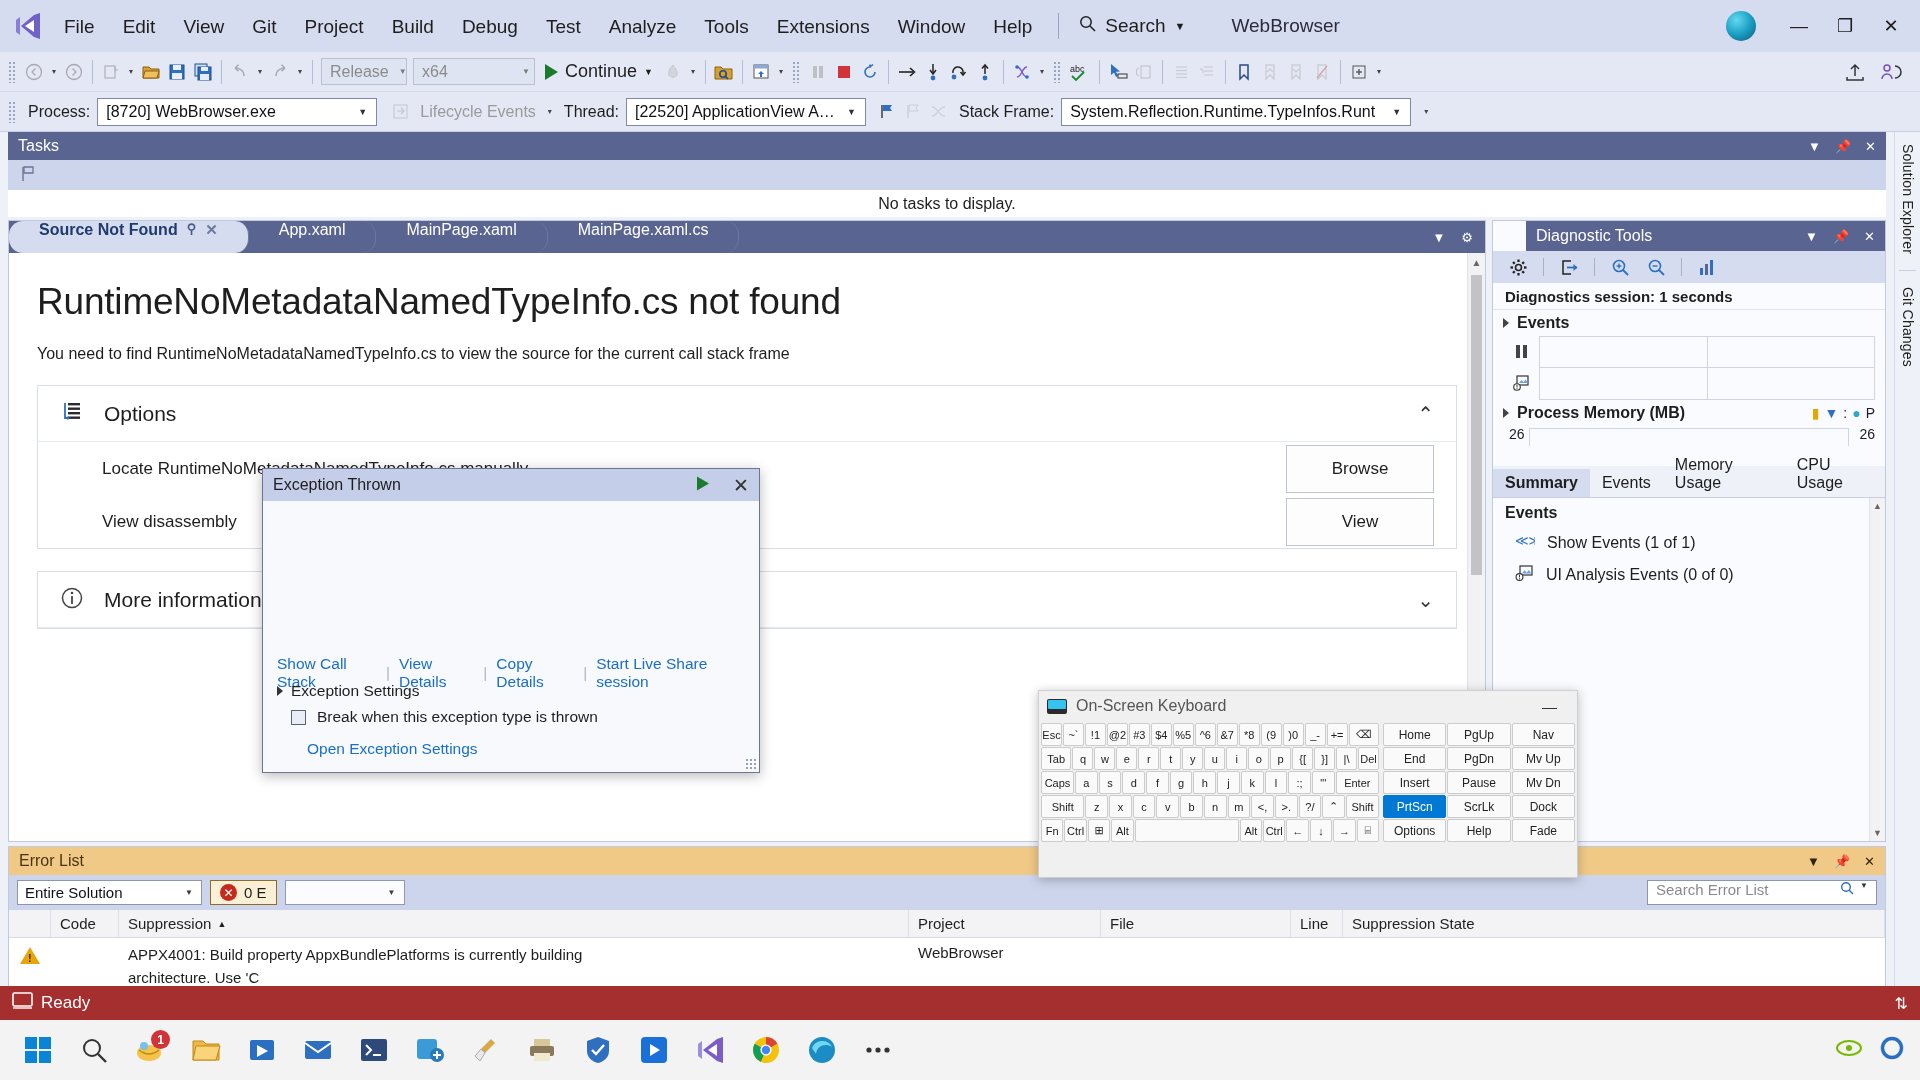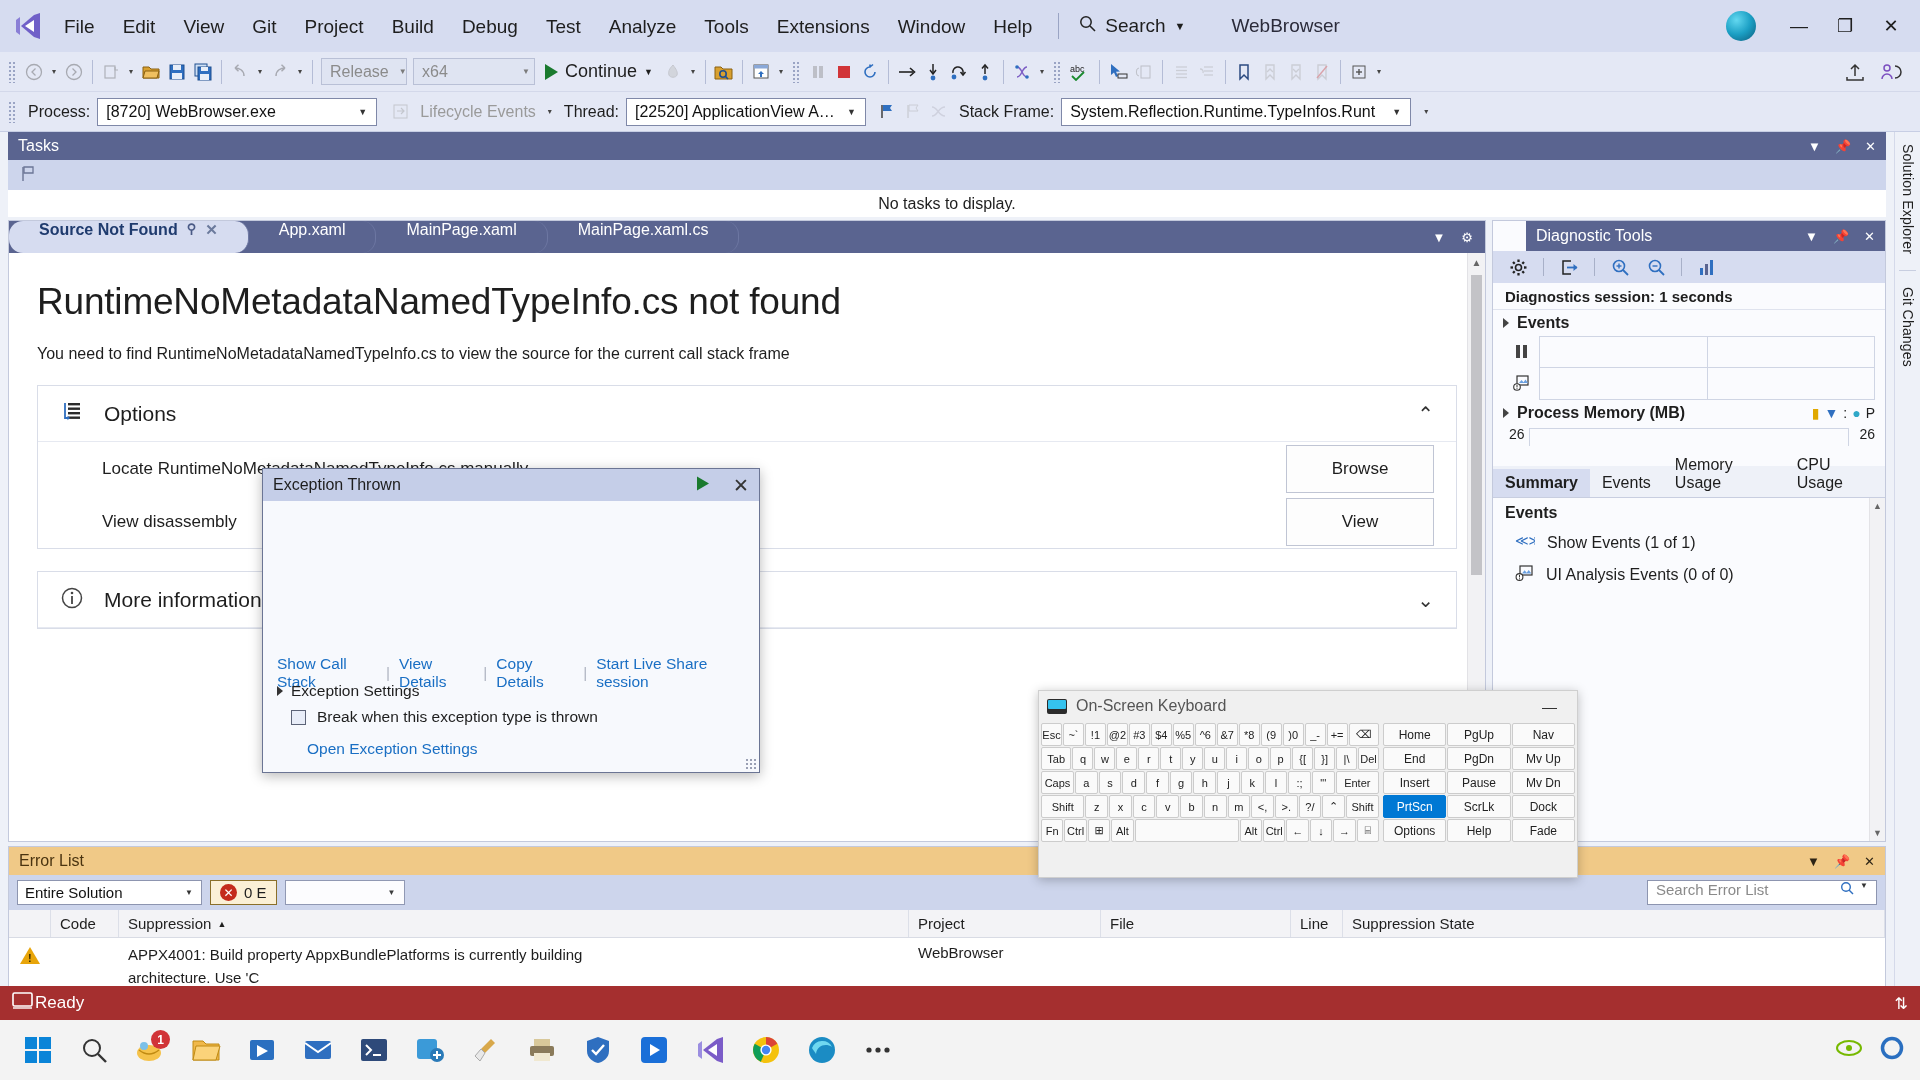--- a/index.html
+++ b/index.html
@@ -183,21 +183,21 @@
     color:#1e1e1e;border-bottom:1px solid #d8dbe4; }
   .gh { padding:0 9px;border-right:1px solid #dcdfe8;height:100%;display:flex;align-items:center;gap:6px; }
   .err-row { display:flex;align-items:flex-start;font-size:15px;padding:6px 0;border-bottom:1px solid #eceef3;background:#fff; }
   .er-c { padding:0 9px; }
   .warn-tri { width:0;height:0;border-left:10px solid transparent;border-right:10px solid transparent;
     border-bottom:17px solid #e8a50a;position:relative; }
   .warn-tri::after { content:"!";position:absolute;left:-2px;top:5px;font-size:11px;color:#3a2a00;font-weight:bold; }
 
   
   .statusbar { position:absolute;left:0;right:0;bottom:60px;height:34px;background:#a52f2f;
-    display:flex;align-items:center;padding:0 12px;color:#fff;font-size:17px;gap:2px; }
+    display:flex;align-items:center;padding:0 12px;color:#fff;font-size:17px;gap:8px; }
   .statusbar .right { margin-left:auto;display:flex;align-items:center;gap:14px;font-size:16px; }
 
   
   .taskbar { position:absolute;left:0;right:0;bottom:0;height:60px;background:#f3f3f3;display:flex;align-items:center; }
   .tb-icons { display:flex;align-items:center;gap:8px;padding-left:14px; }
   .ti { width:48px;height:48px;display:flex;align-items:center;justify-content:center;position:relative;font-size:26px; }
   .badge { position:absolute;top:4px;right:4px;width:19px;height:19px;border-radius:50%;background:#d13438;
     color:#fff;font-size:12px;display:flex;align-items:center;justify-content:center;font-weight:bold; }
   .tray { margin-left:auto;display:flex;align-items:center;gap:18px;padding-right:16px;font-size:20px; }
 

